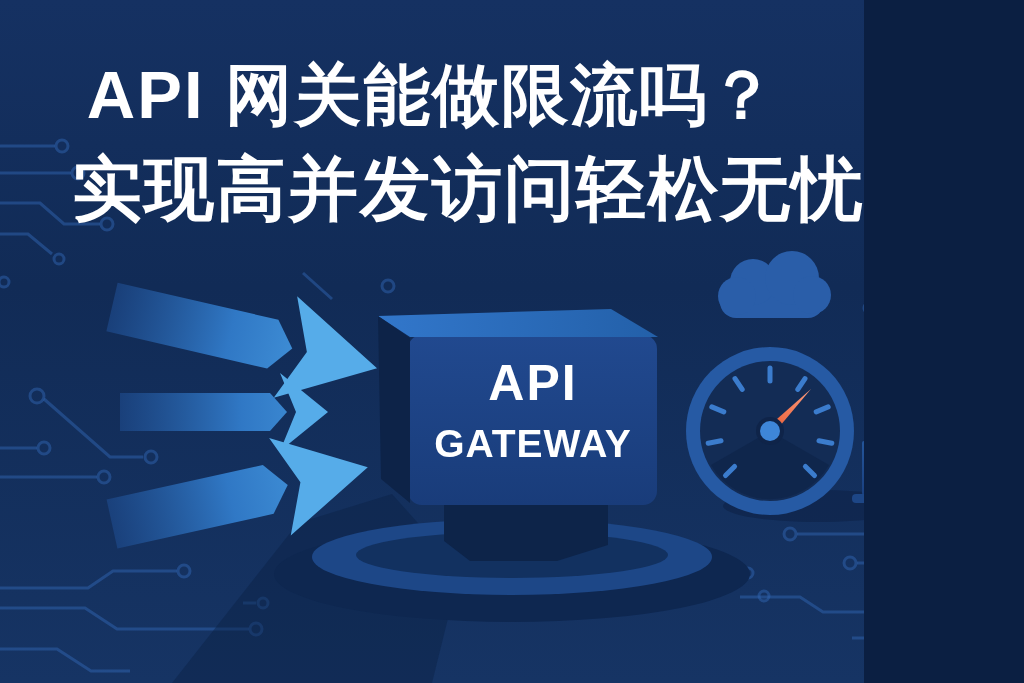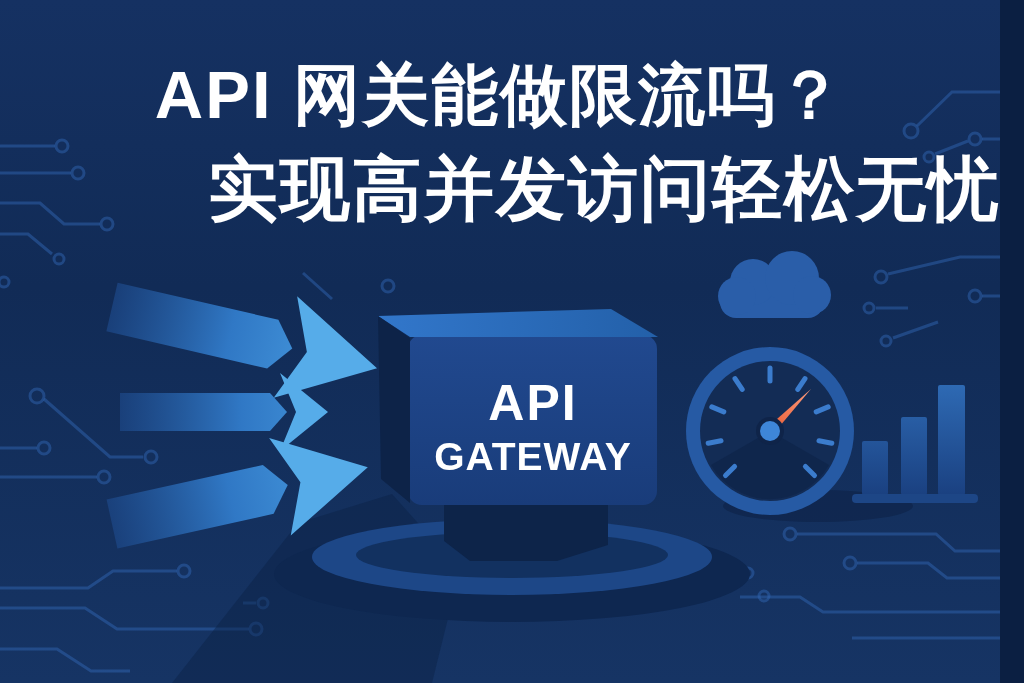--- a/index.html
+++ b/index.html
@@ -1,33 +1,33 @@
 <!DOCTYPE html>
 <html><head>
 <meta charset="utf-8">
 <style>
   html,body{margin:0;padding:0;background:#0b1f42;}
   .stage{
-    position:relative;width:1000px;height:683px;overflow:hidden;
+    position:relative;width:864px;height:683px;overflow:hidden;
     background:linear-gradient(180deg,#153162 0%,#112b56 42%,#163464 100%);
     font-family:"Liberation Sans","DejaVu Sans",sans-serif;
   }
   .art{position:absolute;left:0;top:0;width:1024px;height:683px;display:block;}
   .title{
     position:absolute;left:0;right:0;text-align:center;color:#ffffff;
     font-weight:800;letter-spacing:2px;white-space:nowrap;
   }
   .title-line1{top:50px;font-size:67px;}
   .title-line2{top:143px;font-size:70px;text-align:right;}
   .gw-label{
     position:absolute;left:408px;width:250px;text-align:center;color:#ffffff;
     font-weight:800;white-space:nowrap;
   }
-  .gw-api{top:354px;font-size:50px;letter-spacing:2px;margin-top:20px;}
-  .gw-gateway{top:422px;font-size:39px;letter-spacing:1px;margin-top:13px;}
+  .gw-api{top:354px;font-size:50px;letter-spacing:2px;}
+  .gw-gateway{top:422px;font-size:39px;letter-spacing:1px;}
 </style>
 </head>
 <body>
 
 <div class="stage">
 
   <svg class="art" viewBox="0 0 1024 683">
     <defs>
       <linearGradient id="arrowShaft" gradientUnits="userSpaceOnUse" x1="0" y1="0" x2="270" y2="0">
         <stop offset="0" stop-color="#1c4685" stop-opacity="0.75"></stop>

